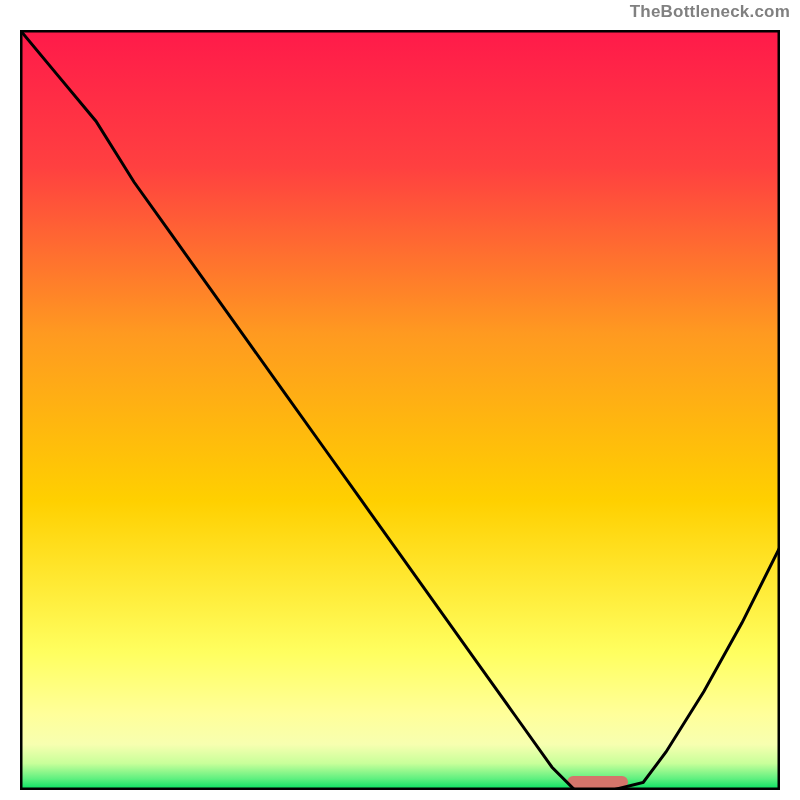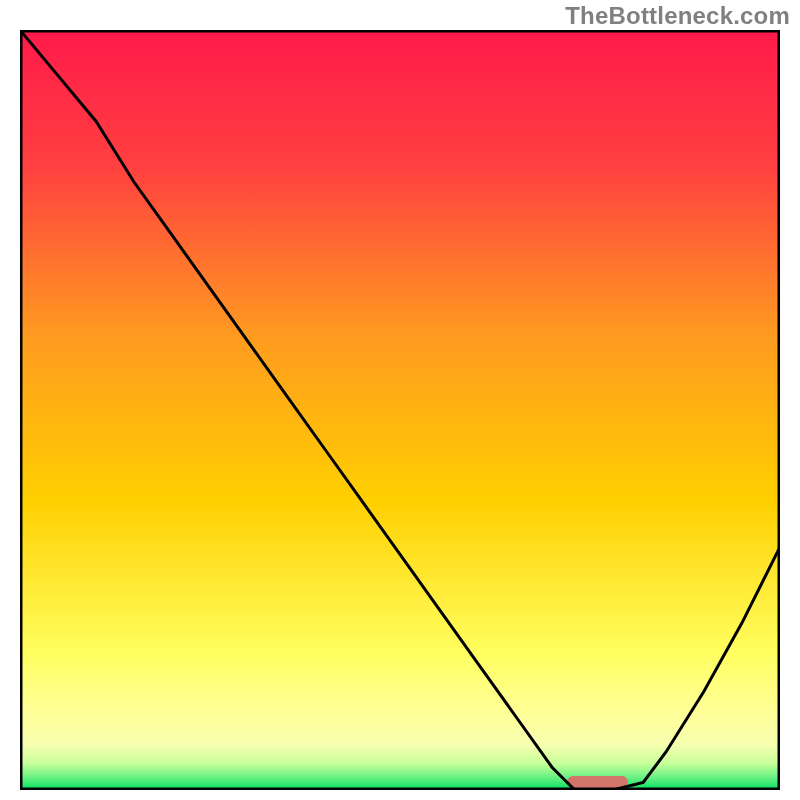--- a/index.html
+++ b/index.html
@@ -13,21 +13,21 @@
   }
   .frame {
     position: relative;
     width: 800px;
     height: 800px;
   }
   .watermark {
     position: absolute;
     top: 2px;
     right: 10px;
-    font-size: 24px;
+    font-size: 17px;
     font-weight: bold;
     color: #808080;
     font-family: Arial, Helvetica, sans-serif;
     letter-spacing: 0.2px;
   }
   .plot-area {
     position: absolute;
     left: 20px;
     top: 30px;
     width: 760px;

